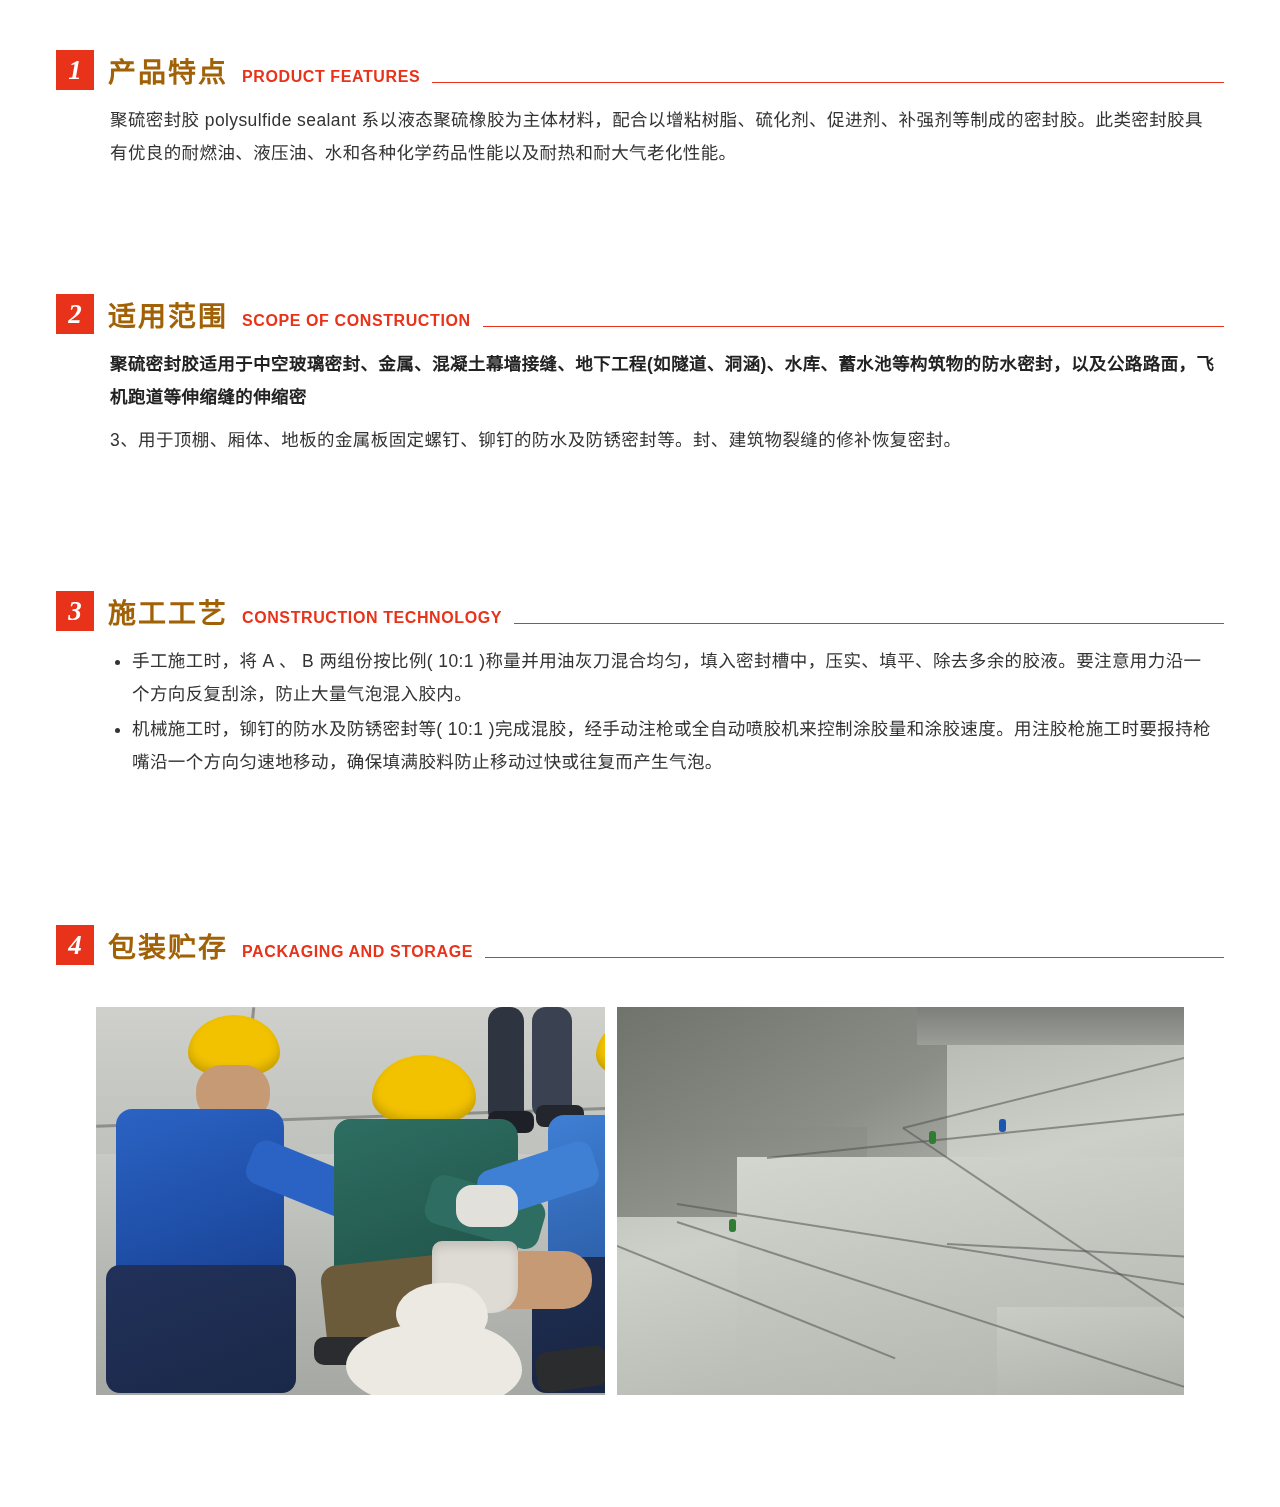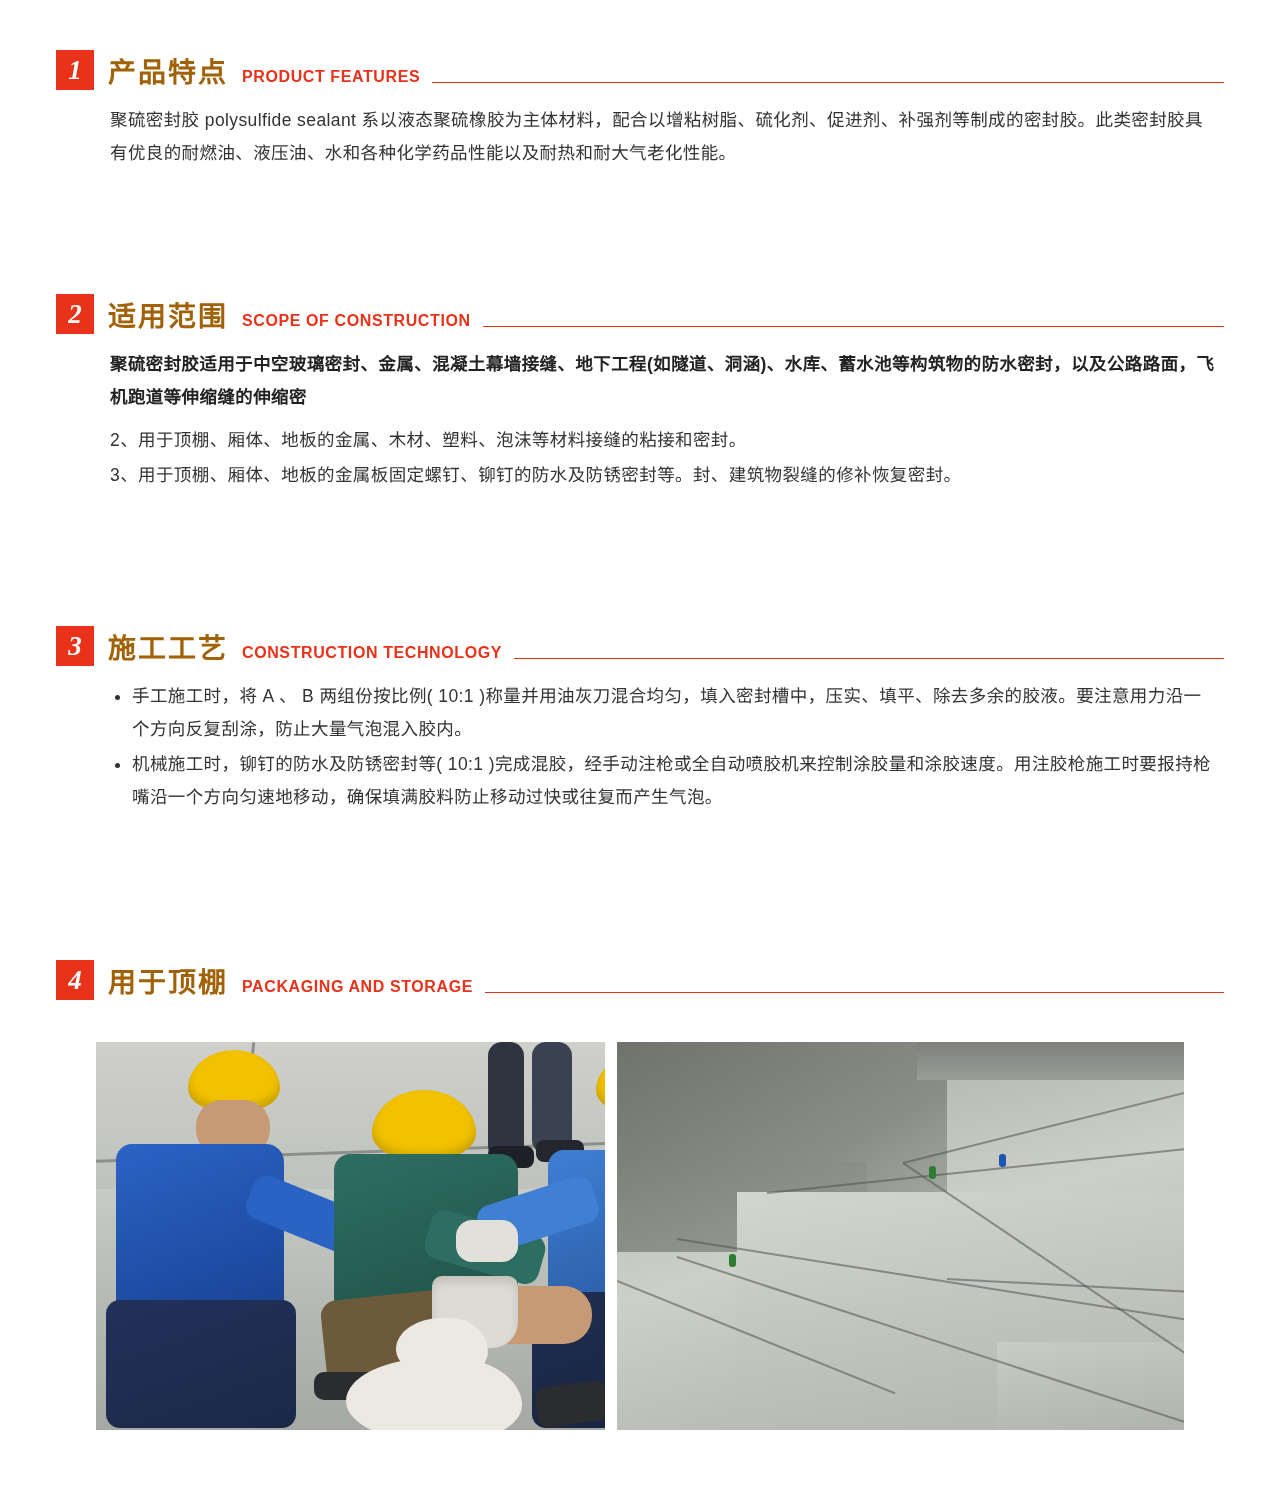--- a/index.html
+++ b/index.html
@@ -186,21 +186,20 @@
 
   <section class="section sec-2">
     <div class="sec-head">
       <div class="num-box">2</div>
       <div class="cn-title">适用范围</div>
       <div class="en-title">SCOPE OF CONSTRUCTION</div>
       <div class="head-rule"></div>
     </div>
     <div class="body-block">
       <p class="para para-bold">聚硫密封胶适用于中空玻璃密封、金属、混凝土幕墙接缝、地下工程(如隧道、洞涵)、水库、蓄水池等构筑物的防水密封，以及公路路面，飞机跑道等伸缩缝的伸缩密</p>
-      <p class="para">2、用于顶棚、厢体、地板的金属、木材、塑料、泡沫等材料接缝的粘接和密封。</p>
       <p class="para">3、用于顶棚、厢体、地板的金属板固定螺钉、铆钉的防水及防锈密封等。封、建筑物裂缝的修补恢复密封。</p>
     </div>
   </section>
 
   <section class="section sec-3">
     <div class="sec-head">
       <div class="num-box">3</div>
       <div class="cn-title">施工工艺</div>
       <div class="en-title">CONSTRUCTION TECHNOLOGY</div>
       <div class="head-rule"></div>
@@ -209,21 +208,21 @@
       <ul class="bullets">
         <li>手工施工时，将 A 、 B 两组份按比例( 10:1 )称量并用油灰刀混合均匀，填入密封槽中，压实、填平、除去多余的胶液。要注意用力沿一个方向反复刮涂，防止大量气泡混入胶内。</li>
         <li>机械施工时，铆钉的防水及防锈密封等( 10:1 )完成混胶，经手动注枪或全自动喷胶机来控制涂胶量和涂胶速度。用注胶枪施工时要报持枪嘴沿一个方向匀速地移动，确保填满胶料防止移动过快或往复而产生气泡。</li>
       </ul>
     </div>
   </section>
 
   <section class="section sec-4">
     <div class="sec-head">
       <div class="num-box">4</div>
-      <div class="cn-title">用于顶棚</div>
+      <div class="cn-title">包装贮存</div>
       <div class="en-title">PACKAGING AND STORAGE</div>
       <div class="head-rule"></div>
     </div>
   </section>
 
   <div class="photo-row">
 
     <div class="photo photo-left p-left">
       <div class="pl-ground"></div>
 

